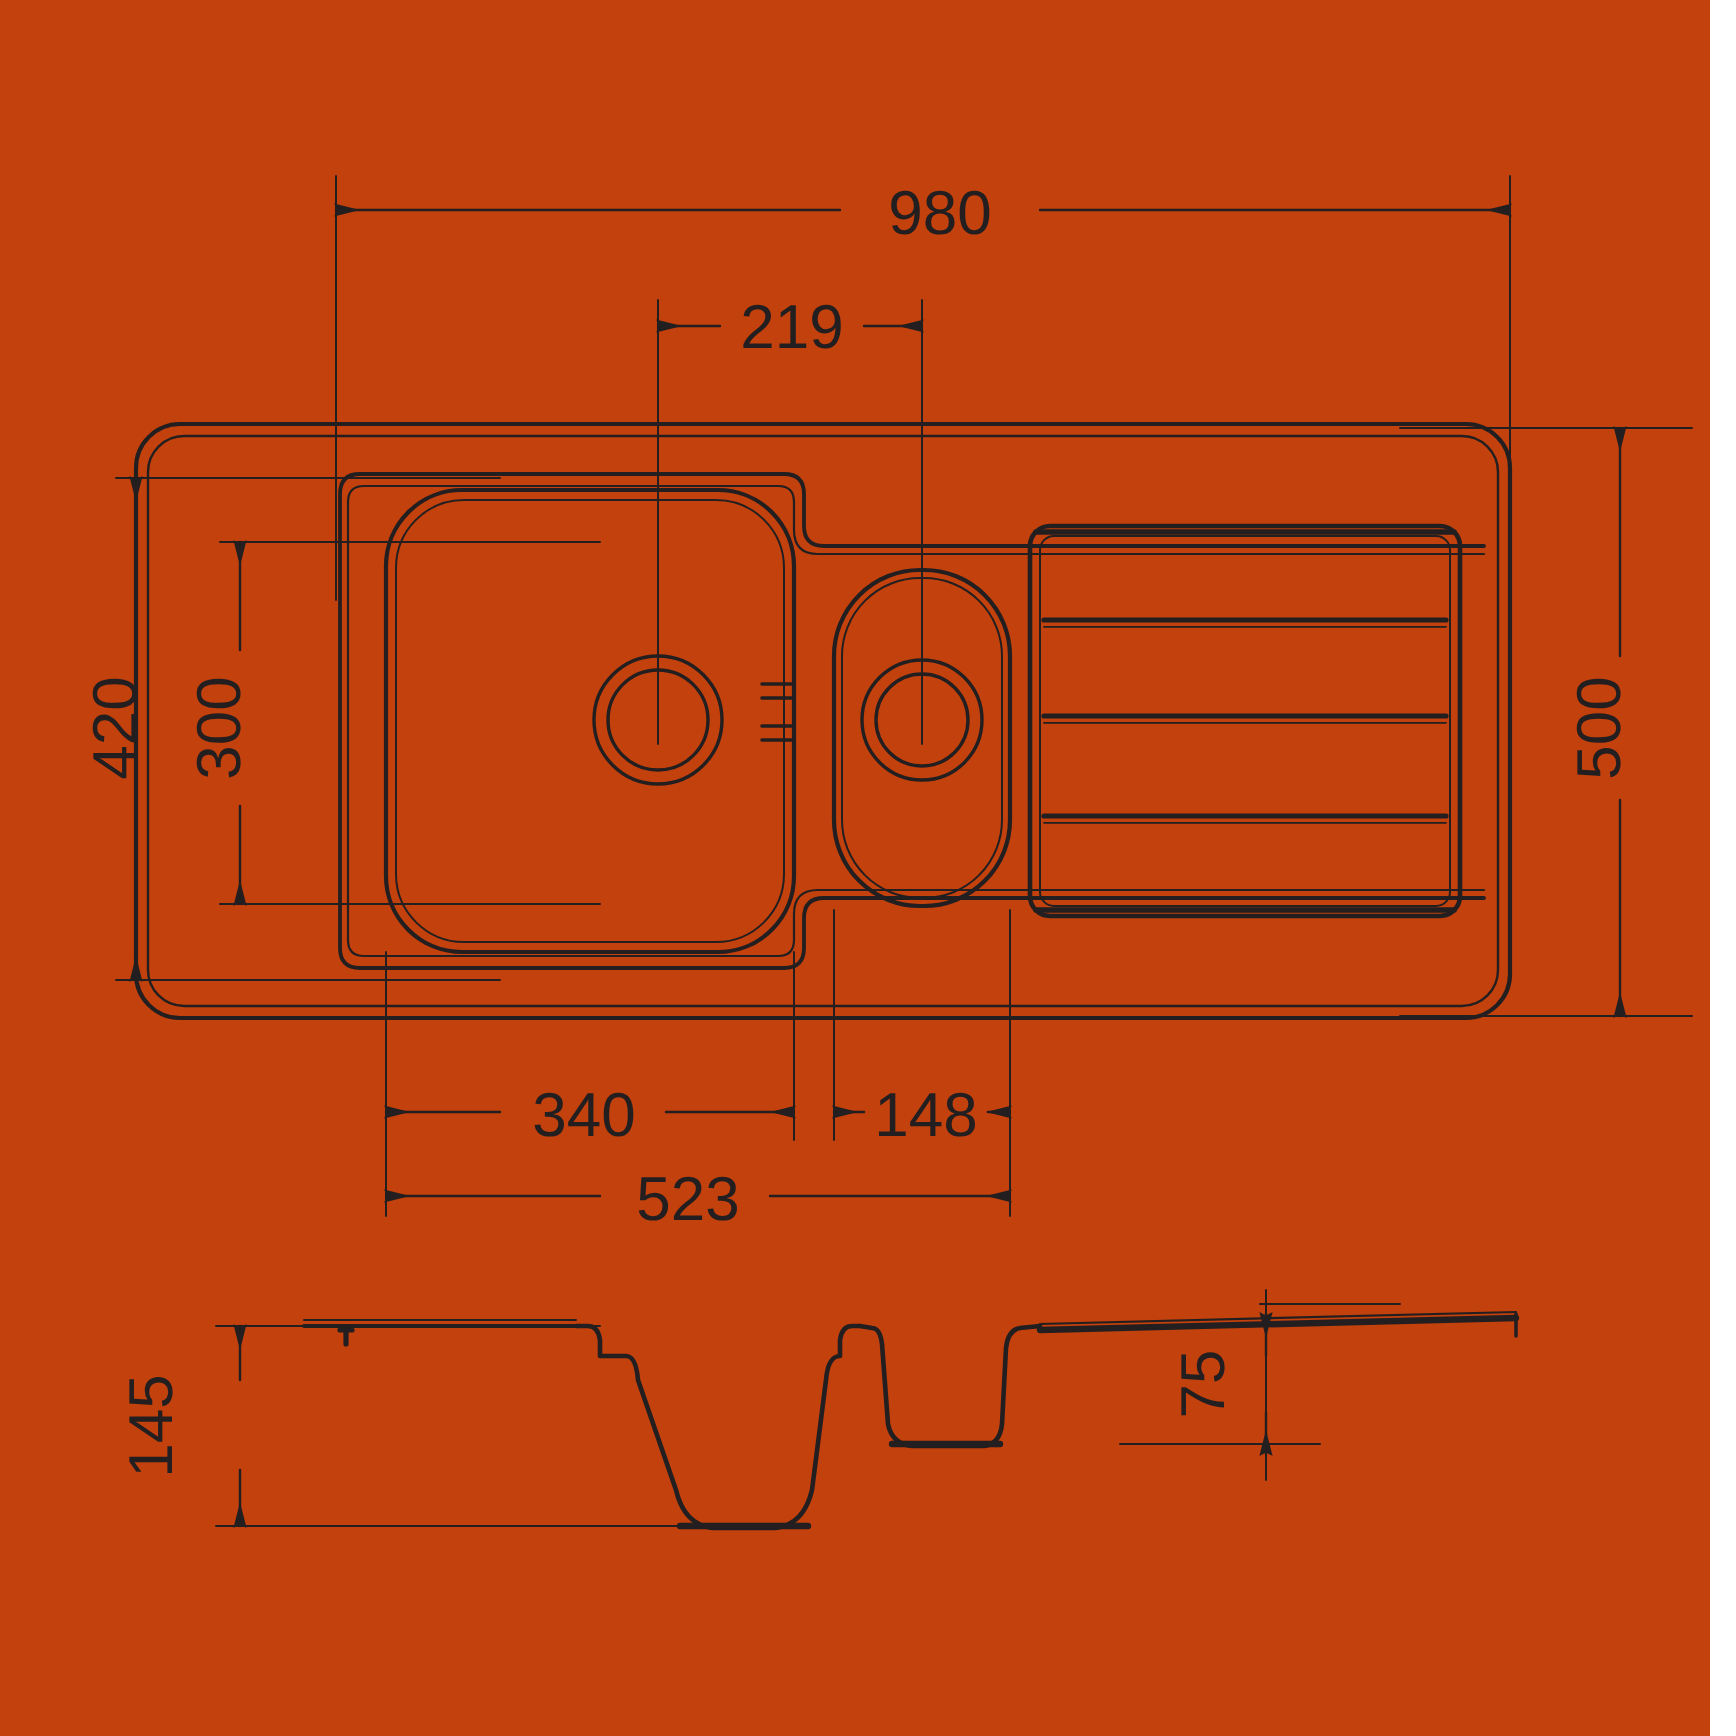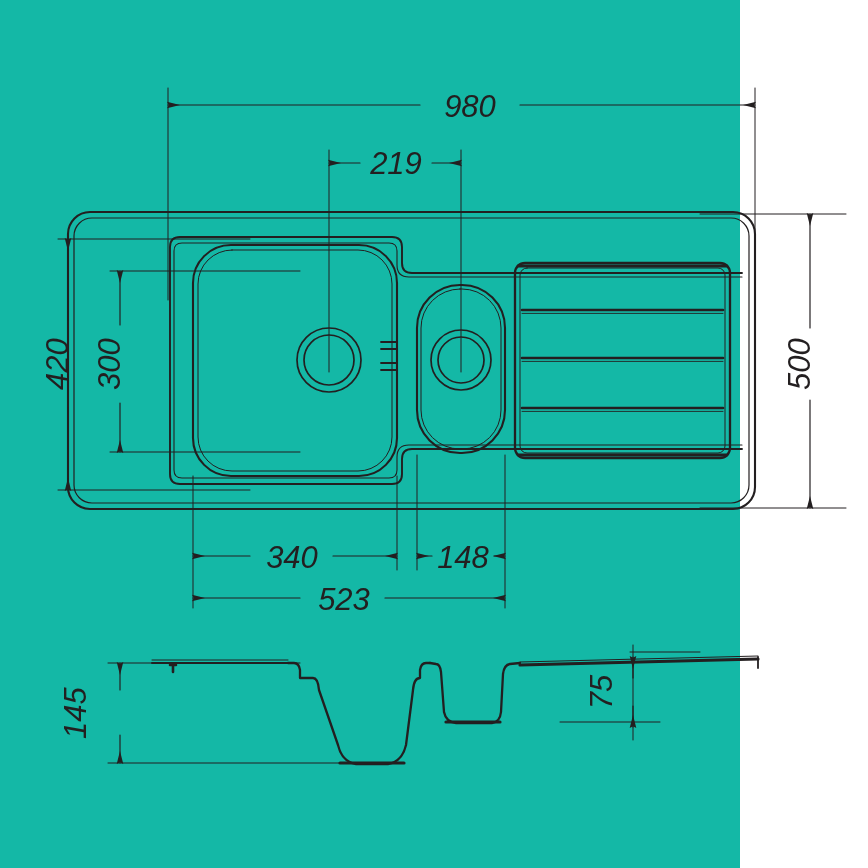--- a/index.html
+++ b/index.html
@@ -4,23 +4,22 @@
 <style>
   html,body{margin:0;padding:0;background:#ffffff;}
   body{
     width:868px;height:868px;
     font-family:"Liberation Sans", sans-serif;
     color:#1a1a1a;
     overflow:hidden;
   }
   #drawing{
     position:relative;
-    width:740px;height:868px;
-    background:#14b8a6;
-    font-style:italic;
+    width:855px;height:868px;
+    background:#c2410c;
   }
   svg{display:block;}
   .dimtext{
     font-family:"Liberation Sans", sans-serif;
     font-size:31px;
     fill:#231f20;
     letter-spacing:0px;
   }
   .dimtext-v{
     font-family:"Liberation Sans", sans-serif;

